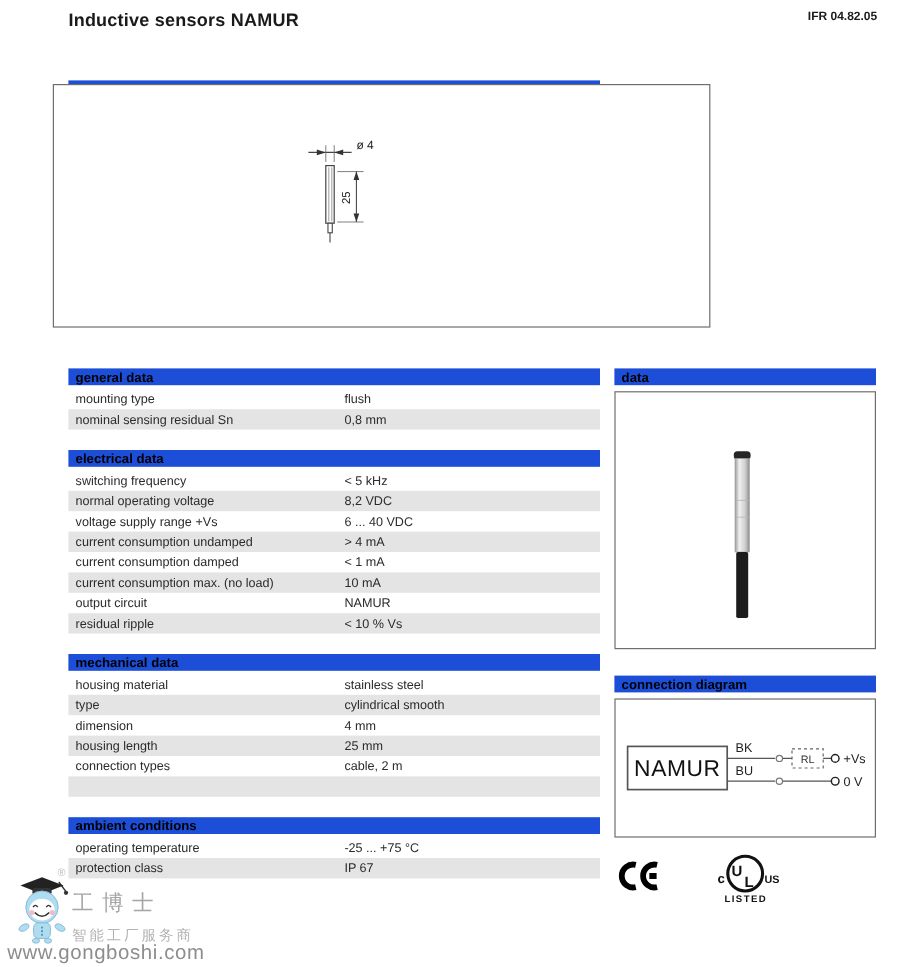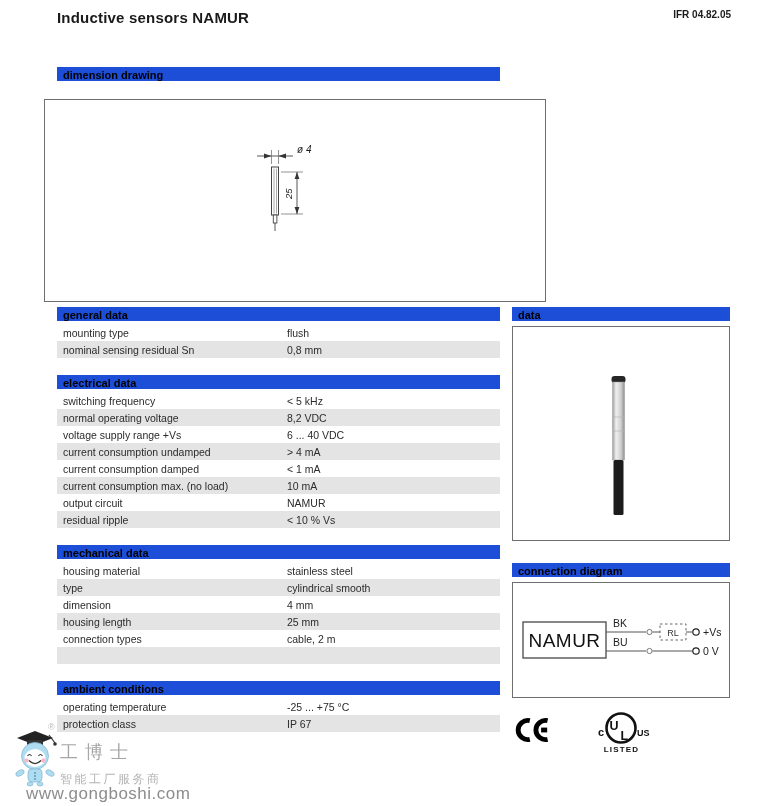--- a/index.html
+++ b/index.html
@@ -28,33 +28,33 @@
   .w-left { left:57px; width:443px; }
   .w-right { left:512px; width:218px; }
 
   svg text { font-family:"Liberation Sans", sans-serif; }
 
   .certs { position:absolute; }
   .watermark { position:absolute; left:0; top:718px; width:220px; height:88px; }
   .wm-brand { position:absolute; left:60px; top:740px; font-size:18px; color:#a6a6a6; letter-spacing:7px;
               font-family:Liberation Sans, sans-serif; }
   .wm-tagline { position:absolute; left:60px; top:771px; font-size:12px; color:#b3b3b3; letter-spacing:2.5px; }
-  .wm-url { position:absolute; left:6px; top:784px; font-size:17px; color:#8d8d8d; letter-spacing:.5px; font-weight:500;margin-left:20px; }
+  .wm-url { position:absolute; left:6px; top:784px; font-size:17px; color:#8d8d8d; letter-spacing:.5px; font-weight:500; }
   .wm-reg { position:absolute; left:48px; top:722px; font-size:9px; color:#bbb; }
 </style>
 </head>
 <body>
 
 <div class="page">
 
   <div class="page-title">Inductive sensors NAMUR</div>
   <div class="part-number">IFR 04.82.05</div>
 
   <div class="secbar w-left" style="top:67px;">dimension drawing</div>
-  <div class="box" style="left:44px; top:99px; width:502px; height:203px;font-style:italic;">
+  <div class="box" style="left:44px; top:70px; width:548px; height:203px;">
     <svg width="456" height="201" viewBox="0 0 456 201">
 
       <rect x="226.5" y="67" width="7" height="48" fill="#fff" stroke="#444" stroke-width="1"></rect>
       <line x1="229" y1="68.5" x2="229" y2="113.5" stroke="#888" stroke-width="0.7"></line>
       <line x1="231.5" y1="68.5" x2="231.5" y2="113.5" stroke="#888" stroke-width="0.7"></line>
       <rect x="228.3" y="115" width="3.6" height="8" fill="#fff" stroke="#444" stroke-width="0.9"></rect>
       <line x1="230" y1="123" x2="230" y2="131" stroke="#444" stroke-width="0.9"></line>
 
       <line x1="212" y1="56" x2="248" y2="56" stroke="#444" stroke-width="0.9"></line>
       <polygon points="226.5,56 219,53.6 219,58.4" fill="#333"></polygon>

